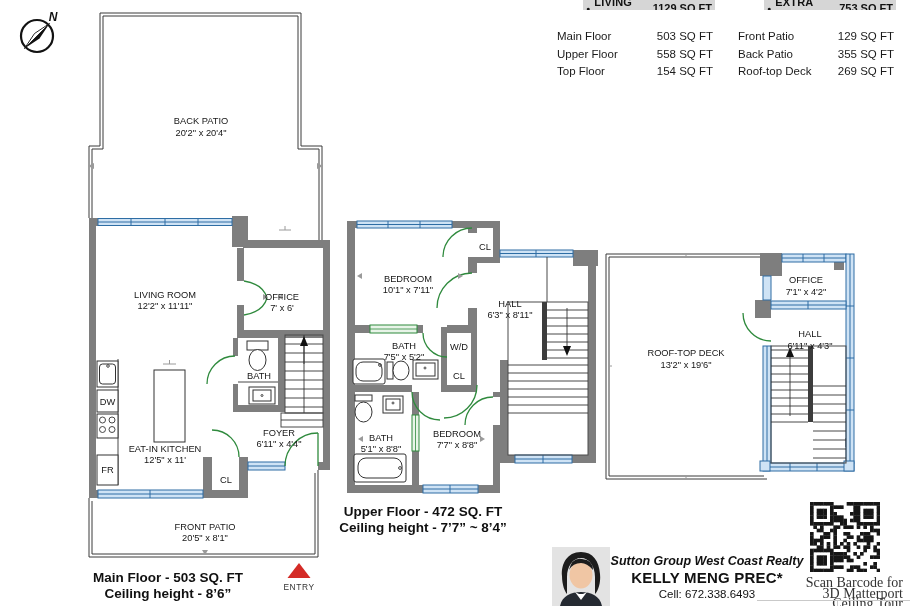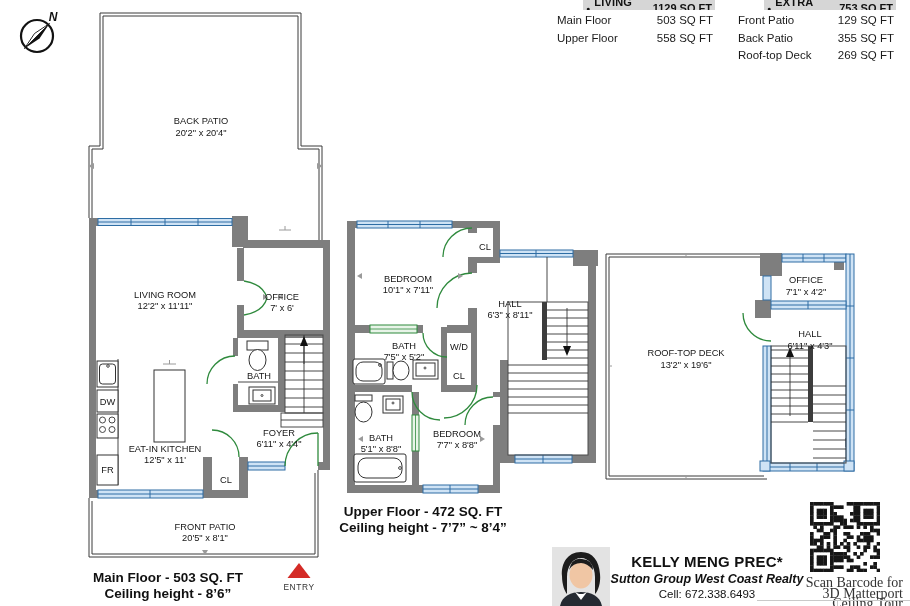--- a/index.html
+++ b/index.html
@@ -7,21 +7,21 @@
           font-family:"Liberation Sans",sans-serif;}
   .abs{position:absolute;}
 
   
   .legend{position:absolute;top:0;}
   .legend-header{height:10px;overflow:hidden;background:var(--headerbg);margin-left:28px;}
   .legend-header .hrow{position:relative;top:-4px;display:flex;justify-content:space-between;
      align-items:center;font-weight:bold;font-size:11px;color:#111;padding:0 3px;}
   .legend-header .bullet{font-size:7px;margin-right:4px;}
   .legend-header .ttl{flex:1;text-align:left;letter-spacing:.2px;}
-  .legend-rows{padding-top:2px;text-align:center;}
+  .legend-rows{padding-top:18px;text-align:center;}
   .lrow{display:flex;justify-content:space-between;font-size:11.5px;line-height:15px;
         color:#1b1b1b;padding:1.2px 2px;}
 
   
   .caption{position:absolute;text-align:center;font-weight:bold;color:#101010;white-space:nowrap;}
   .caption div{font-size:13.5px;line-height:16px;}
 
   
   text.lbl{font-family:"Liberation Sans",sans-serif;font-size:9.3px;fill:#151515;text-anchor:middle;}
   text.sm{font-size:8.4px;letter-spacing:.6px;fill:#333;}
@@ -74,20 +74,24 @@
       </div>
     </div>
     <div class="legend-rows">
       <div class="lrow">
         <span>Main Floor</span>
         <span>503 SQ FT</span>
         </div>
       <div class="lrow">
         <span>Upper Floor</span>
         <span>558 SQ FT</span>
+        </div>
+      <div class="lrow">
+        <span>Top Floor</span>
+        <span>154 SQ FT</span>
         </div>
     </div>
   </div>
 
   <div class="legend" style="left:736px;width:160px">
     <div class="legend-header">
       <div class="hrow">
         <span class="bullet">●</span>
         <span class="ttl">EXTRA AREA</span>
         <span>753 SQ FT</span>
@@ -435,22 +439,22 @@
 
   <svg class="abs" style="left:552px;top:547px" width="58" height="59" viewBox="0 0 58 59">
     <rect x="0" y="0" width="58" height="59" fill="#e3e3e3"></rect>
     <path d="M29,5 C15,5 9,17 10,29 C10,38 13,45 15,47 L15,30 C15,19 21,11 29,11 C37,11 43,19 43,30 L43,47 C46,44 49,36 48,27 C47,14 41,5 29,5 Z" fill="#1c1c1c"></path>
     <ellipse cx="29" cy="28" rx="11.5" ry="13.5" fill="#f0c6a4"></ellipse>
     <path d="M17,23 Q20,10 30,12 Q41,13 41,23 Q35,16 29,16 Q21,16 17,23 Z" fill="#1c1c1c"></path>
     <path d="M8,59 C10,49 19,45 29,45 C39,45 48,49 50,59 Z" fill="#252a32"></path>
     <path d="M23,45 L29,53 L35,45 L31,47 L27,47 Z" fill="#fff"></path>
   </svg>
   <div id="agent-text">
+    <div id="agent-company">Sutton Group West Coast Realty</div>
     <div id="agent-name">KELLY MENG PREC*</div>
-    <div id="agent-company">Sutton Group West Coast Realty</div>
     <div id="agent-phone">Cell: 672.338.6493</div>
   </div>
 
   <svg id="qr-code" class="abs" style="left:810px;top:502px" width="70" height="70" viewBox="0 0 68 68" fill="#161616">
       <rect x="0.00" y="0.00" width="3.54" height="3.54"></rect>
       <rect x="3.24" y="0.00" width="3.54" height="3.54"></rect>
       <rect x="6.48" y="0.00" width="3.54" height="3.54"></rect>
       <rect x="9.71" y="0.00" width="3.54" height="3.54"></rect>
       <rect x="12.95" y="0.00" width="3.54" height="3.54"></rect>
       <rect x="16.19" y="0.00" width="3.54" height="3.54"></rect>

